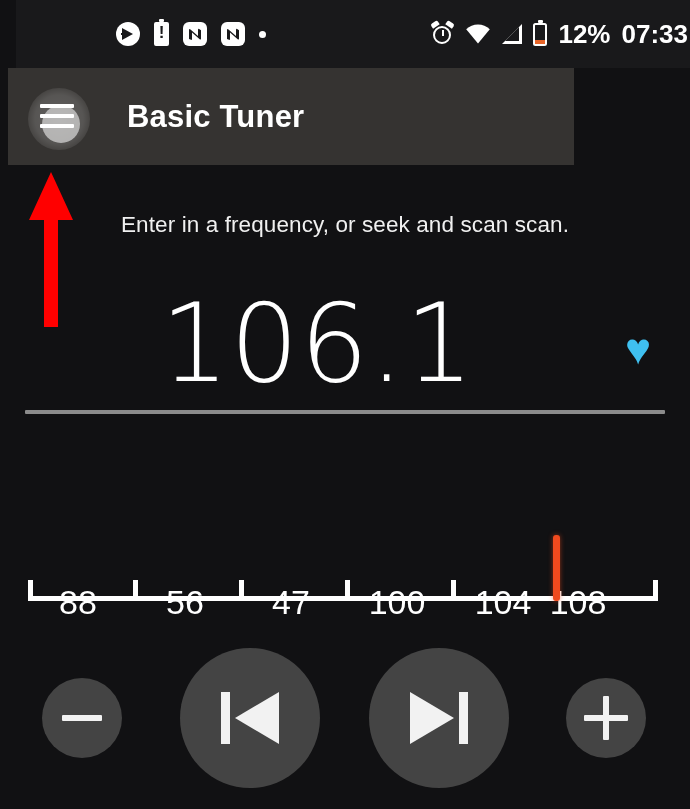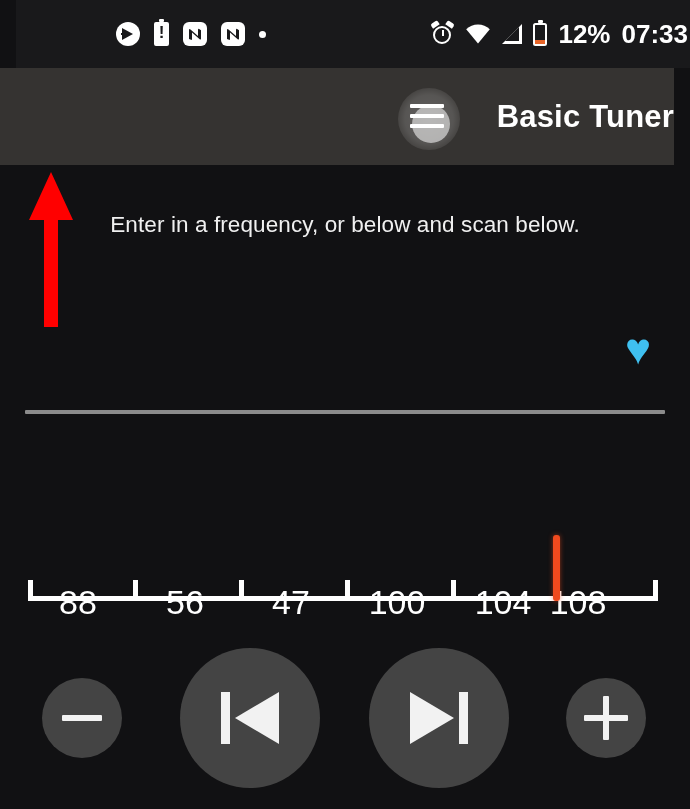--- a/index.html
+++ b/index.html
@@ -179,26 +179,25 @@
     color: #ffffff;
     font-size: 26px;
     font-weight: bold;
     letter-spacing: 0px;
     line-height: 1;
   }
 
   
   .appbar {
     position: absolute;
-    left: 0; top: 68px;
-    width: 674px; height: 97px;
+    left: 8px; top: 68px;
+    width: 566px; height: 97px;
     background: #353331;
     display: flex;
     align-items: center;
-    justify-content: flex-end;
   }
   .menu-btn {
     position: relative;
     width: 74px; height: 74px;
     margin-left: 14px;
     display: flex;
     align-items: center;
     justify-content: center;
     flex: 0 0 auto;
   }
@@ -480,22 +479,25 @@
       <span class="menu-ripple"></span>
       <span class="menu-lines">
         <i></i>
           <i></i>
           <i></i>
       </span>
     </div>
     <div class="app-title">Basic Tuner</div>
   </div>
 
-  <div class="hint">Enter in a frequency, or below and scan below.</div>
-
+  <div class="hint">Enter in a frequency, or seek and scan scan.</div>
+
+  <div class="freq-row">
+    <div class="freq-value">106.1</div>
+  </div>
   <div class="heart">♥</div>
   <div class="freq-underline"></div>
 
   <div class="scale">
     <div class="scale-labels">
       <span style="left:78px">88</span>
       <span style="left:185px">56</span>
       <span style="left:291px">47</span>
       <span style="left:397px">100</span>
       <span style="left:503px">104</span>

